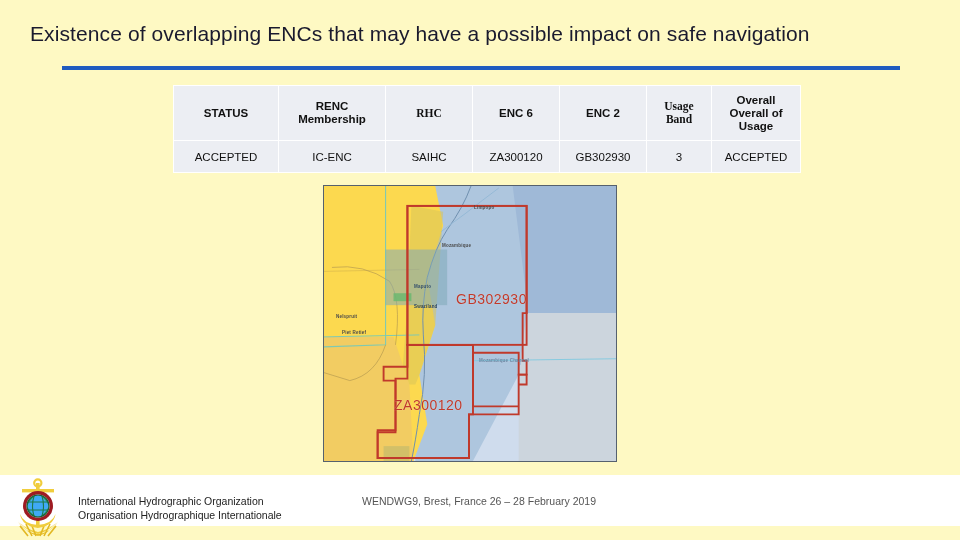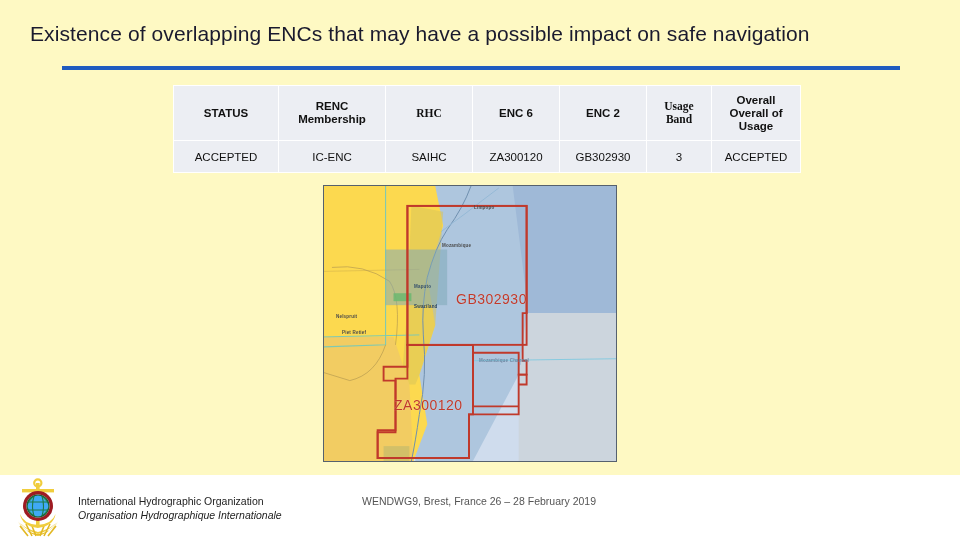--- a/index.html
+++ b/index.html
@@ -126,21 +126,21 @@
   .map-place-city1 { left: 12px;  top: 128px; }
   .map-place-city2 { left: 18px;  top: 144px; }
   .map-place-swz   { left: 90px;  top: 118px; color:#1b3c66; }
 
   
   .footer {
     position: absolute;
     left: 0;
     top: 475px;
     width: 960px;
-    height: 65px;
+    height: 51px;
     background: #ffffff;
   }
   .iho-logo {
     position: absolute;
     left: 10px;
     top: 3px;
     width: 56px;
     height: 60px;
   }
   .footer-org {
@@ -151,21 +151,20 @@
     line-height: 14px;
   }
   .footer-org-en {
     font-size: 10.5px;
     color: #222222;
     display: block;
   }
   .footer-org-fr {
     font-size: 10.5px;
     color: #222222;
-    font-style: italic;
     display: block;
   }
   .footer-event {
     position: absolute;
     left: 362px;
     top: 20px;
     font-size: 10.5px;
     color: #555555;
     white-space: nowrap;
   }

